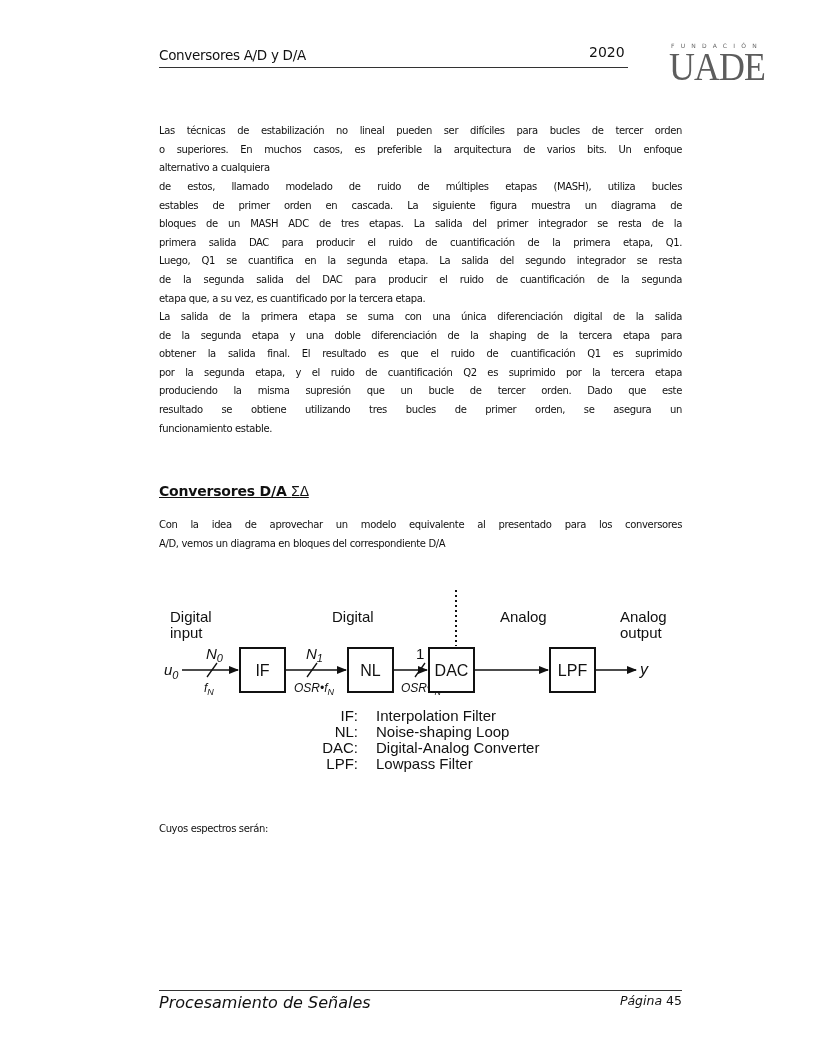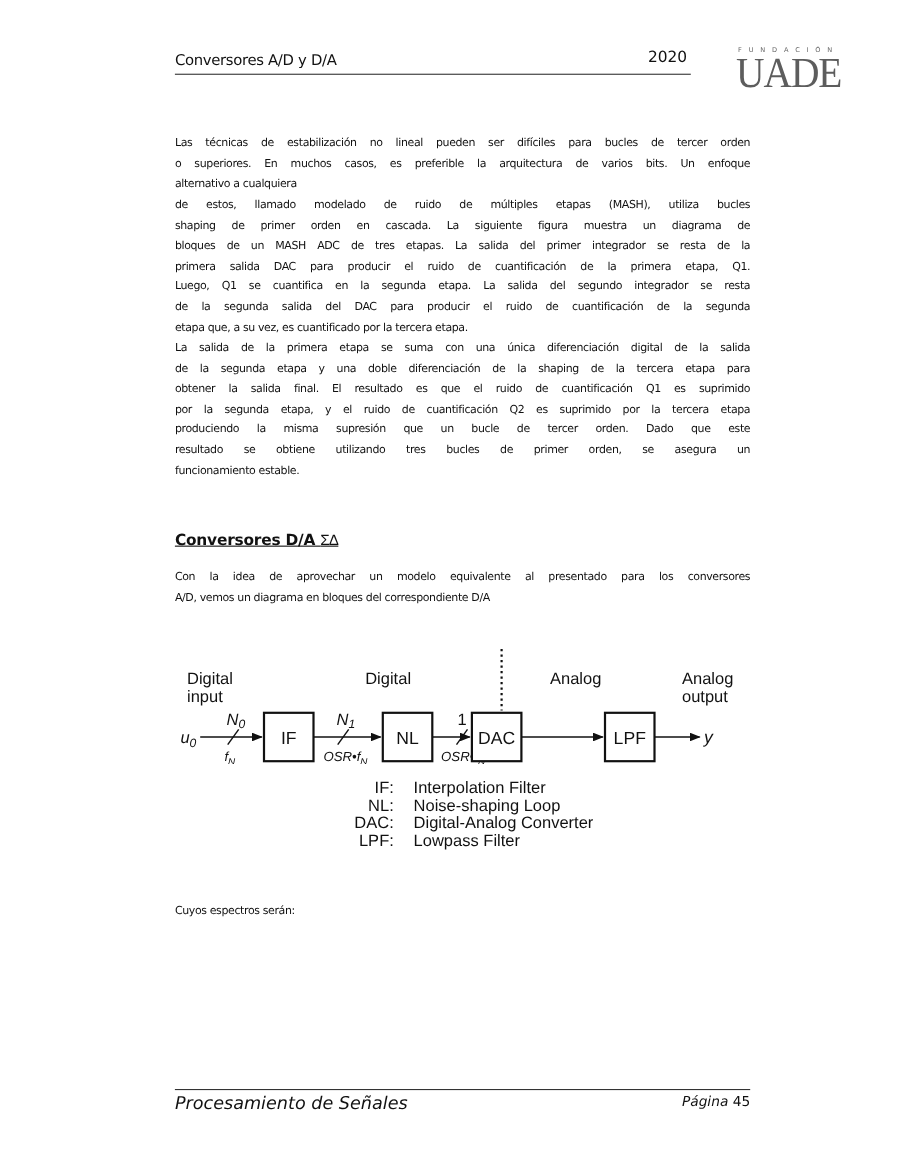--- a/index.html
+++ b/index.html
@@ -20,21 +20,21 @@
                font-family: "Liberation Serif", serif; letter-spacing: -1px; transform: scaleX(0.92); transform-origin: left; }
 
   
   .para { position: absolute; left: 147px; width: 523px; font-family: "DejaVu Sans", sans-serif;
           font-size: 10px; line-height: 18.6px; color: #111; letter-spacing: -0.35px; }
   .para .ln { display: block; white-space: nowrap; }
   .para .j { text-align: justify; text-align-last: justify; white-space: normal; }
 
   .sect { position: absolute; left: 147px; top: 483px; font-family: "DejaVu Sans", sans-serif;
           font-weight: bold; font-size: 14px; text-decoration: underline; color: #111; letter-spacing: -0.2px; }
-  .sect .greek { font-family: Liberation Mono, monospace; font-weight: normal; }
+  .sect .greek { font-family: Liberation Sans, sans-serif; font-weight: normal; }
 
   
   .diagram { position: absolute; left: 150px; top: 588px; width: 520px; height: 190px; }
   .diagram svg { position: absolute; left: 0; top: 0; }
   .dtext { font-family: "Liberation Sans", sans-serif; fill: #111; }
 
   
   .ftr-rule { position: absolute; left: 147px; top: 990px; width: 523px; height: 1px; background: #333; }
   .ftr-left { position: absolute; left: 147px; top: 993px; font-family: "DejaVu Sans", sans-serif;
               font-style: italic; font-size: 16px; color: #111; }
@@ -56,21 +56,21 @@
   </div>
 
   <div class="para" style="top:122px;">
     <span class="ln j">Las técnicas de estabilización no lineal pueden ser difíciles para bucles de tercer orden</span>
     <span class="ln j">o superiores. En muchos casos, es preferible la arquitectura de varios bits. Un enfoque</span>
     <span class="ln">alternativo a cualquiera</span>
   </div>
 
   <div class="para" style="top:178px;">
     <span class="ln j">de estos, llamado modelado de ruido de múltiples etapas (MASH), utiliza bucles</span>
-    <span class="ln j">shaping de primer orden en cascada. La siguiente figura muestra un diagrama de</span>
+    <span class="ln j">estables de primer orden en cascada. La siguiente figura muestra un diagrama de</span>
     <span class="ln j">bloques de un MASH ADC de tres etapas. La salida del primer integrador se resta de la</span>
     <span class="ln j">primera salida DAC para producir el ruido de cuantificación de la primera etapa, Q1.</span>
     <span class="ln j">Luego, Q1 se cuantifica en la segunda etapa. La salida del segundo integrador se resta</span>
     <span class="ln j">de la segunda salida del DAC para producir el ruido de cuantificación de la segunda</span>
     <span class="ln">etapa que, a su vez, es cuantificado por la tercera etapa.</span>
   </div>
 
   <div class="para" style="top:308px;">
     <span class="ln j">La salida de la primera etapa se suma con una única diferenciación digital de la salida</span>
     <span class="ln j">de la segunda etapa y una doble diferenciación de la shaping de la tercera etapa para</span>

